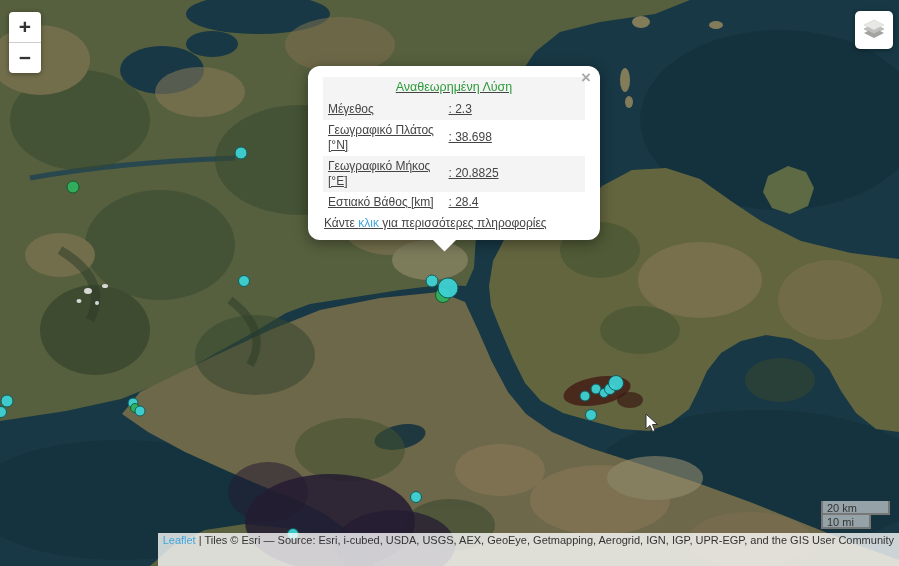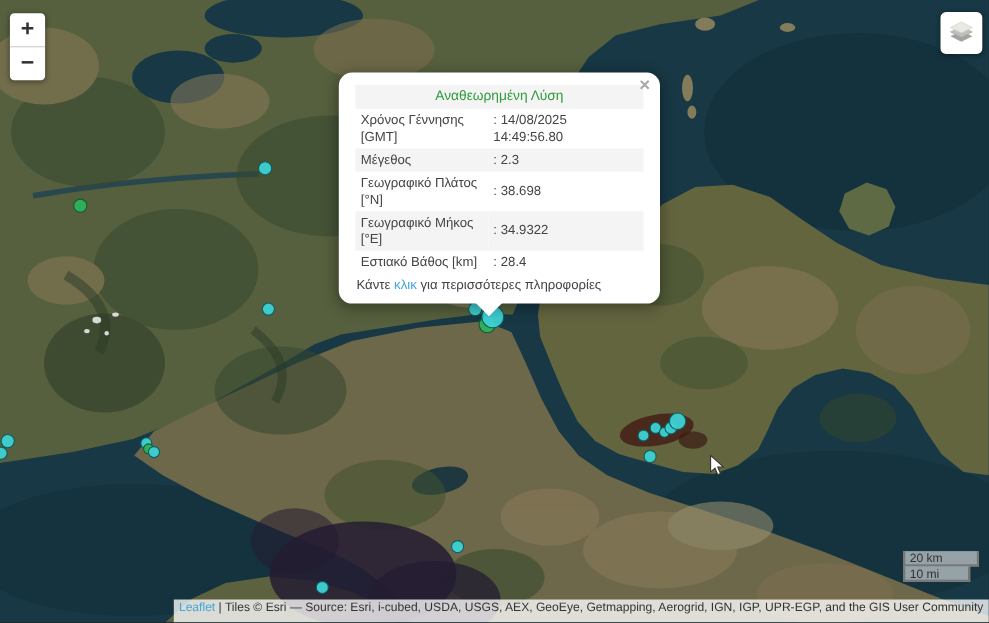--- a/index.html
+++ b/index.html
@@ -10,36 +10,36 @@
   .eq-marker{position:absolute;border-radius:50%;border:1.5px solid;transform:translate(-50%,-50%);box-sizing:content-box;opacity:.95;}
   
   .zoom-ctl{position:absolute;left:9px;top:12px;width:32px;background:#fff;border-radius:4px;box-shadow:0 1px 5px rgba(0,0,0,.4);overflow:hidden;}
   .zoom-btn{width:32px;height:30px;line-height:29px;text-align:center;font-size:21px;font-weight:bold;color:#333;cursor:pointer;}
   .zoom-btn:first-child{border-bottom:1px solid #ccc;}
   
   .layers-ctl{position:absolute;left:855px;top:11px;width:38px;height:38px;background:#fff;border-radius:5px;box-shadow:0 1px 5px rgba(0,0,0,.4);display:flex;align-items:center;justify-content:center;cursor:pointer;}
   
   .popup{position:absolute;left:308px;top:66px;width:292px;background:#fff;border-radius:12px;box-shadow:0 3px 14px rgba(0,0,0,.4);z-index:20;}
   .popup-tail{position:absolute;left:128px;bottom:-8px;width:17px;height:17px;background:#fff;transform:rotate(45deg);}
-  .popup-content{position:relative;padding:11px 15px 9px 15px;font-size:12px;color:#444;line-height:1.25;}
+  .popup-content{position:relative;padding:11px 15px 9px 15px;font-size:12px;color:#444;line-height:1.25;text-decoration:underline;}
   .popup-close{position:absolute;top:5px;right:9px;font-size:17px;font-weight:bold;color:#a9a9a9;cursor:pointer;line-height:14px;z-index:21;}
   .eq-table{width:100%;border-collapse:collapse;}
   .eq-table td{padding:3px 5px;vertical-align:middle;}
   .eq-table .lbl{width:46%;}
   .eq-table tr.alt{background:#f4f4f4;}
   .eq-title{text-align:center;color:#2e9b3c;font-size:12.5px;padding:4px 2px;}
   .popup-footer{margin-top:1px;padding:2px 1px 0 1px;}
   .link{color:#41a6dc;text-decoration:none;cursor:pointer;}
   
   .scale-ctl{position:absolute;left:821px;top:501px;font-size:11px;color:#333;line-height:1.1;}
   .scale-line{background:rgba(255,255,255,.55);border:2px solid #777;border-top:none;padding:1px 4px 0 4px;box-sizing:border-box;height:14px;white-space:nowrap;overflow:hidden;}
   .scale-km{width:69px;}
-  .scale-mi{width:61px;}
+  .scale-mi{width:50px;}
   
-  .attribution{position:absolute;right:0;bottom:0;background:rgba(255,255,255,.78);padding:1px 5px 8px 5px;font-size:11px;color:#333;white-space:nowrap;z-index:15;}
+  .attribution{position:absolute;right:0;bottom:0;background:rgba(255,255,255,.78);padding:1px 5px 20px 5px;font-size:11px;color:#333;white-space:nowrap;z-index:15;}
   
   .cursor{position:absolute;left:645px;top:413px;z-index:30;pointer-events:none;}
 </style>
 </head>
 <body>
 
 <div id="map">
 
   <svg id="terrain" width="899" height="566" viewBox="0 0 899 566">
     <rect x="0" y="0" width="899" height="566" fill="#173844"></rect>
@@ -134,35 +134,31 @@
 
   <div class="popup">
     <div class="popup-tail"></div>
     <div class="popup-close">×</div>
     <div class="popup-content">
       <table class="eq-table">
         <tbody>
             <tr class="alt">
               <td colspan="2" class="eq-title">Αναθεωρημένη Λύση</td>
             </tr>
-        <tr>
-              <td class="lbl">Χρόνος Γέννησης [GMT]</td>
-              <td>: 14/08/2025 14:49:56.80</td>
-            </tr>
         <tr class="alt">
               <td class="lbl">Μέγεθος</td>
               <td>: 2.3</td>
             </tr>
         <tr>
               <td class="lbl">Γεωγραφικό Πλάτος [°N]</td>
               <td>: 38.698</td>
             </tr>
         <tr class="alt">
               <td class="lbl">Γεωγραφικό Μήκος [°E]</td>
-              <td>: 34.9322</td>
+              <td>: 20.8825</td>
             </tr>
         <tr>
               <td class="lbl">Εστιακό Βάθος [km]</td>
               <td>: 28.4</td>
             </tr>
       </tbody>
         </table>
       <div class="popup-footer"><span>Κάντε </span><a class="link">κλικ</a><span> για περισσότερες πληροφορίες</span></div>
     </div>
   </div>

